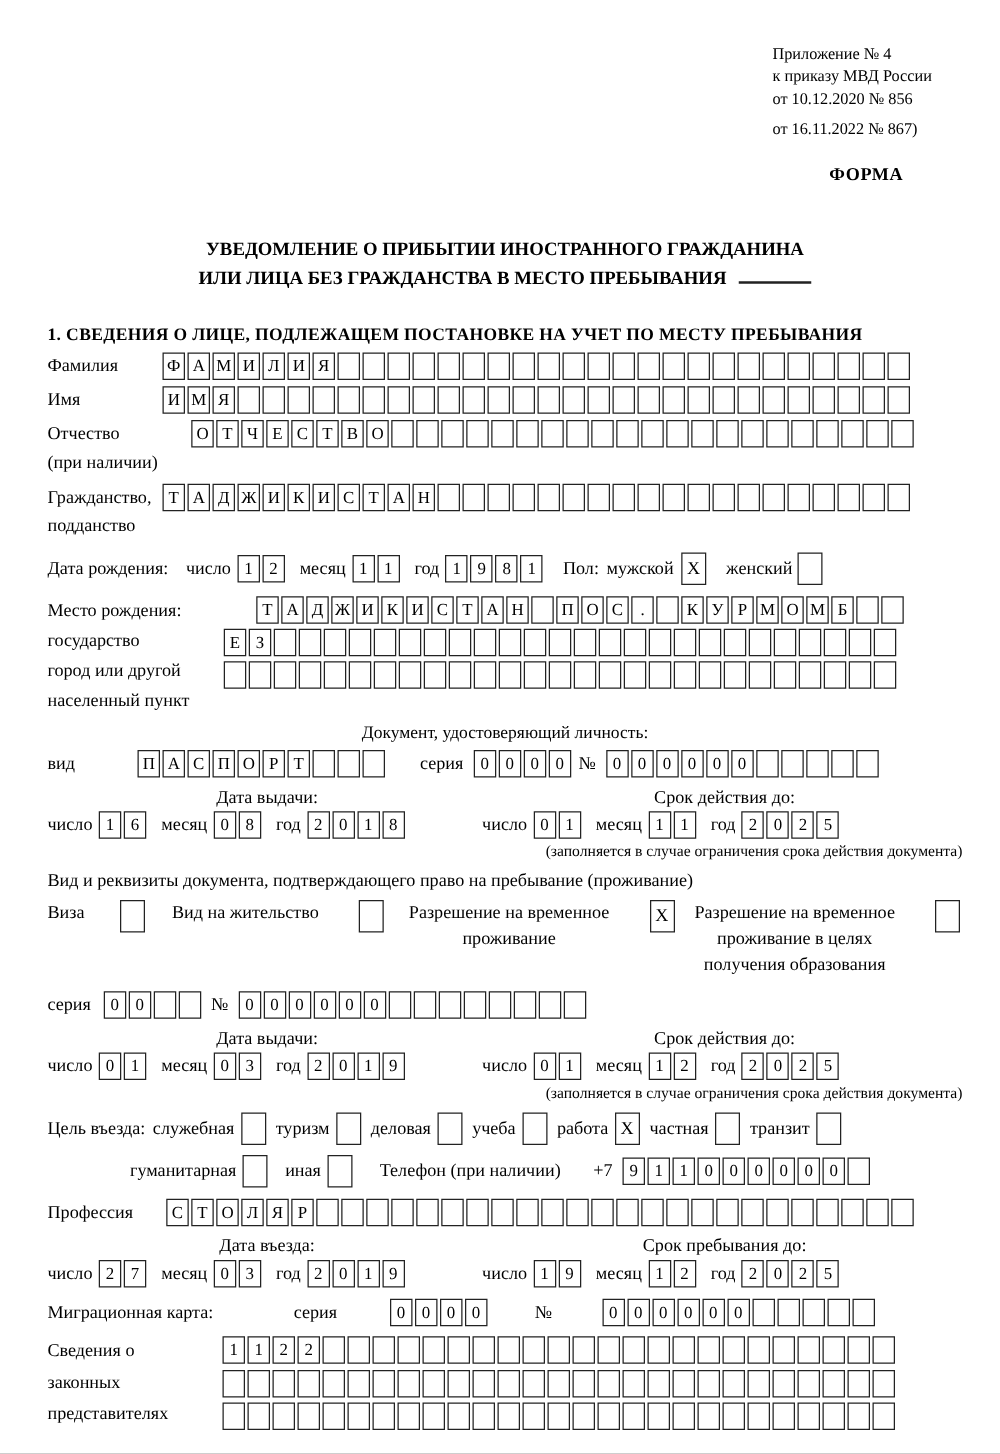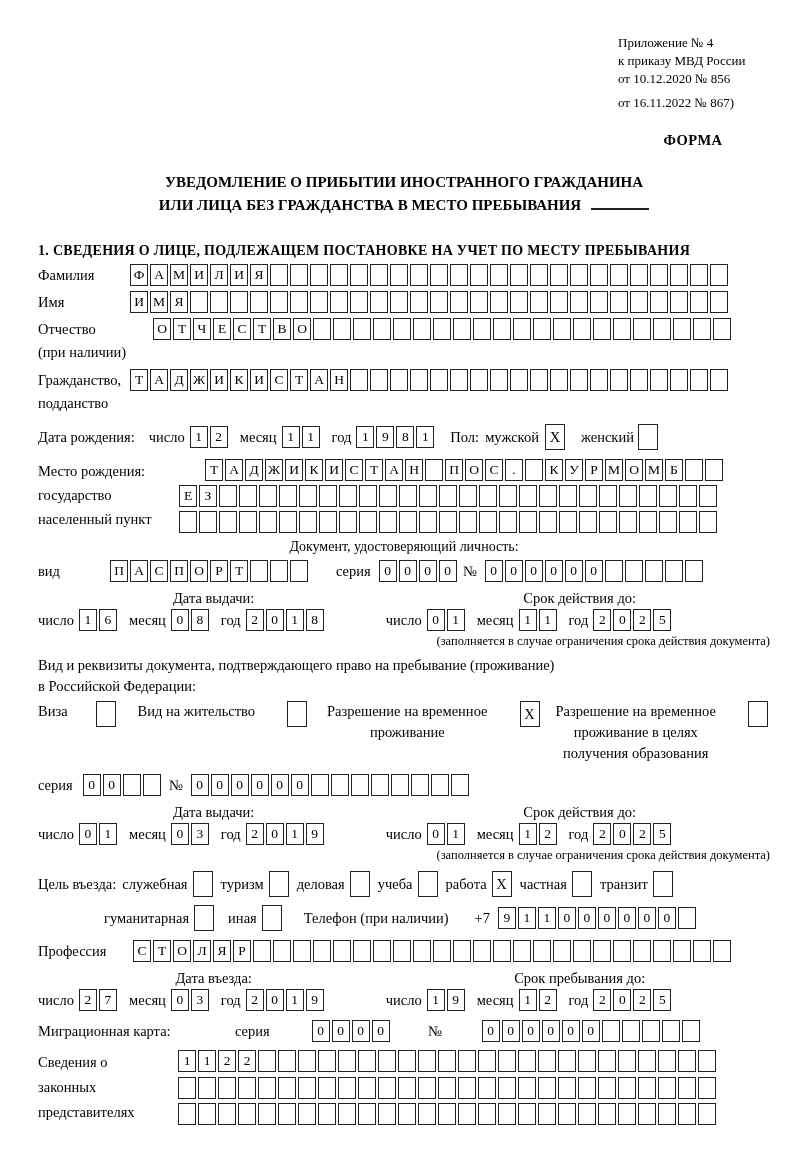--- a/index.html
+++ b/index.html
@@ -5,21 +5,21 @@
   html,body{margin:0;padding:0;background:#888;}
   .page{
     width:800px;height:1163px;background:#ffffff;box-sizing:border-box;
     padding:34px 30px 10px 38px;color:#000;
     font-family:"Liberation Serif","DejaVu Serif",serif;font-size:14.5px;
     position:relative;overflow:hidden;
   }
   .hdr-block{margin-left:580px;font-size:13px;line-height:18px;}
   .hdr-block .grp2{margin-top:6px;}
   .forma{margin-left:580px;margin-top:20px;font-weight:bold;font-size:14.5px;text-align:center;width:150px;letter-spacing:.5px;font-family:Liberation Serif, serif;}
-  .title{margin-top:22px;text-align:center;font-weight:bold;font-size:15px;line-height:23px;}
+  .title{margin-top:40px;text-align:center;font-weight:bold;font-size:15px;line-height:23px;}
   .title .uline{display:inline-block;width:58px;border-bottom:2px solid #222;margin-left:10px;}
   .sec-head{margin-top:26px;font-weight:bold;font-size:14px;letter-spacing:.3px;}
   
   .cell{
     display:inline-block;width:16px;height:20px;border:1.6px solid #222;
     margin-right:2px;text-align:center;line-height:20px;font-size:13.5px;
     vertical-align:middle;flex:0 0 auto;
   }
   .cellrow{display:flex;}
   .cb .cell{width:18px;height:24px;line-height:24px;font-size:14.5px;margin-right:0;}
@@ -257,20 +257,21 @@
     <span style="margin-left:16px;margin-right:4px;">женский</span>
     <span class="cb cellrow">
         <span class="cell"></span>
       </span>
   </div>
 
   <div class="frow-top" style="margin-top:9px;">
     <span style="flex:0 0 167px;" class="ml">
       <div>Место рождения:</div>
       <div>государство</div>
+      <div>город или другой</div>
       <div>населенный пункт</div>
     </span>
     <span>
       <div class="cellrow" style="margin-bottom:4px;">
           <span class="cell">Т</span>
           <span class="cell">А</span>
           <span class="cell">Д</span>
           <span class="cell">Ж</span>
           <span class="cell">И</span>
           <span class="cell">К</span>
@@ -435,21 +436,20 @@
           <span class="cell">2</span>
           <span class="cell">0</span>
           <span class="cell">2</span>
           <span class="cell">5</span>
         </span>
     </span>
   </div>
   <div class="note-r">(заполняется в случае ограничения срока действия документа)</div>
 
   <div class="plain">Вид и реквизиты документа, подтверждающего право на пребывание (проживание)</div>
-  <div class="plain" style="margin-top:4px;">в Российской Федерации:</div>
 
   <div class="opt-row">
     <span class="opt" style="margin-right:22px;">
       <span class="lines">Виза</span>
       <span class="cb cellrow" style="margin-left:4px;">
           <span class="cell"></span>
         </span>
     </span>
     <span class="opt" style="margin-right:20px;">
       <span class="lines">Вид на жительство</span>

